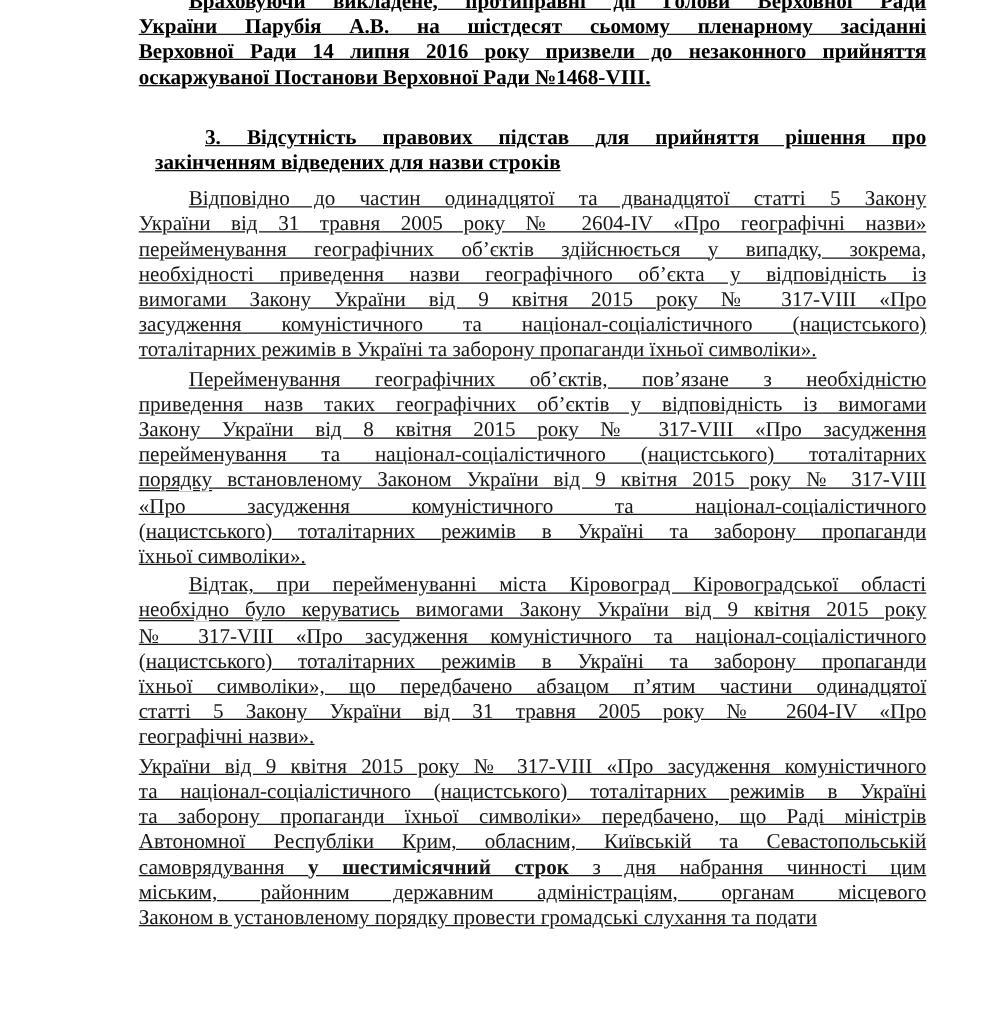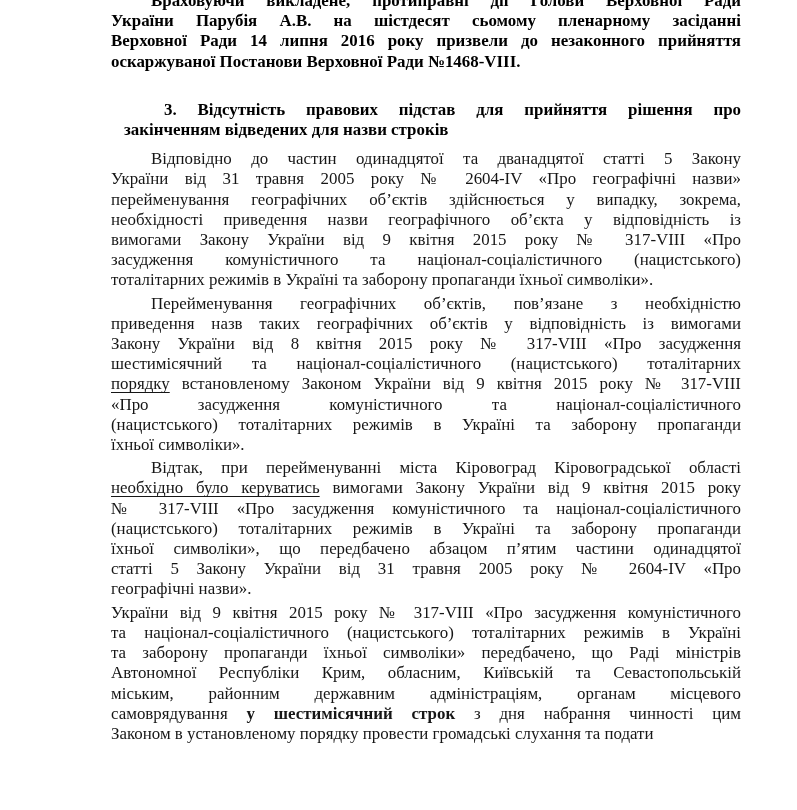--- a/index.html
+++ b/index.html
@@ -13,20 +13,21 @@
     background: #ffffff;
     font-family: "Liberation Serif", "DejaVu Serif", serif;
     color: #161616;
     position: relative;
   }
   #textcol {
     position: absolute;
     left: 111px;
     top: 0;
     width: 630px;
+    text-decoration: underline;
   }
   .para {
     text-align: justify;
     margin: 3px 0 0 0;
     font-size: 16.9px;
     line-height: 20.2px;
   }
   .para.first {
     margin-top: -9px;
   }
@@ -75,37 +76,37 @@
       <div class="line">перейменування географічних об’єктів здійснюється у випадку, зокрема,</div>
       <div class="line">необхідності приведення назви географічного об’єкта у відповідність із</div>
       <div class="line">вимогами Закону України від 9 квітня 2015 року № 317-VIII «Про</div>
       <div class="line">засудження комуністичного та націонал-соціалістичного (нацистського)</div>
       <div class="line last">тоталітарних режимів в Україні та заборону пропаганди їхньої символіки».</div>
     </div>
     <div class="para">
       <div class="line indent">Перейменування географічних об’єктів, пов’язане з необхідністю</div>
       <div class="line">приведення назв таких географічних об’єктів у відповідність із вимогами</div>
       <div class="line">Закону України від 8 квітня 2015 року № 317-VIII «Про засудження</div>
-      <div class="line">шестимісячний та націонал-соціалістичного (нацистського) тоталітарних</div>
+      <div class="line">перейменування та націонал-соціалістичного (нацистського) тоталітарних</div>
       <div class="line"><span class="u">порядку</span> встановленому Законом України від 9 квітня 2015 року № 317-VIII</div>
       <div class="line">«Про засудження комуністичного та націонал-соціалістичного</div>
       <div class="line">(нацистського) тоталітарних режимів в Україні та заборону пропаганди</div>
       <div class="line last">їхньої символіки».</div>
     </div>
     <div class="para">
       <div class="line indent">Відтак, при перейменуванні міста Кіровоград Кіровоградської області</div>
       <div class="line"><span class="u">необхідно було керуватись</span> вимогами Закону України від 9 квітня 2015 року</div>
       <div class="line">№ 317-VIII «Про засудження комуністичного та націонал-соціалістичного</div>
       <div class="line">(нацистського) тоталітарних режимів в Україні та заборону пропаганди</div>
       <div class="line">їхньої символіки», що передбачено абзацом п’ятим частини одинадцятої</div>
       <div class="line">статті 5 Закону України від 31 травня 2005 року № 2604-IV «Про</div>
       <div class="line last">географічні назви».</div>
     </div>
     <div class="para">
       <div class="line">України від 9 квітня 2015 року № 317-VIII «Про засудження комуністичного</div>
       <div class="line">та націонал-соціалістичного (нацистського) тоталітарних режимів в Україні</div>
       <div class="line">та заборону пропаганди їхньої символіки» передбачено, що Раді міністрів</div>
       <div class="line">Автономної Республіки Крим, обласним, Київській та Севастопольській</div>
+      <div class="line">самоврядування <b>у шестимісячний строк</b> з дня набрання чинності цим</div>
       <div class="line">міським, районним державним адміністраціям, органам місцевого</div>
-      <div class="line">самоврядування <b>у шестимісячний строк</b> з дня набрання чинності цим</div>
       <div class="line last">Законом в установленому порядку провести громадські слухання та подати</div>
     </div>
   </main>
 
 </body></html>

